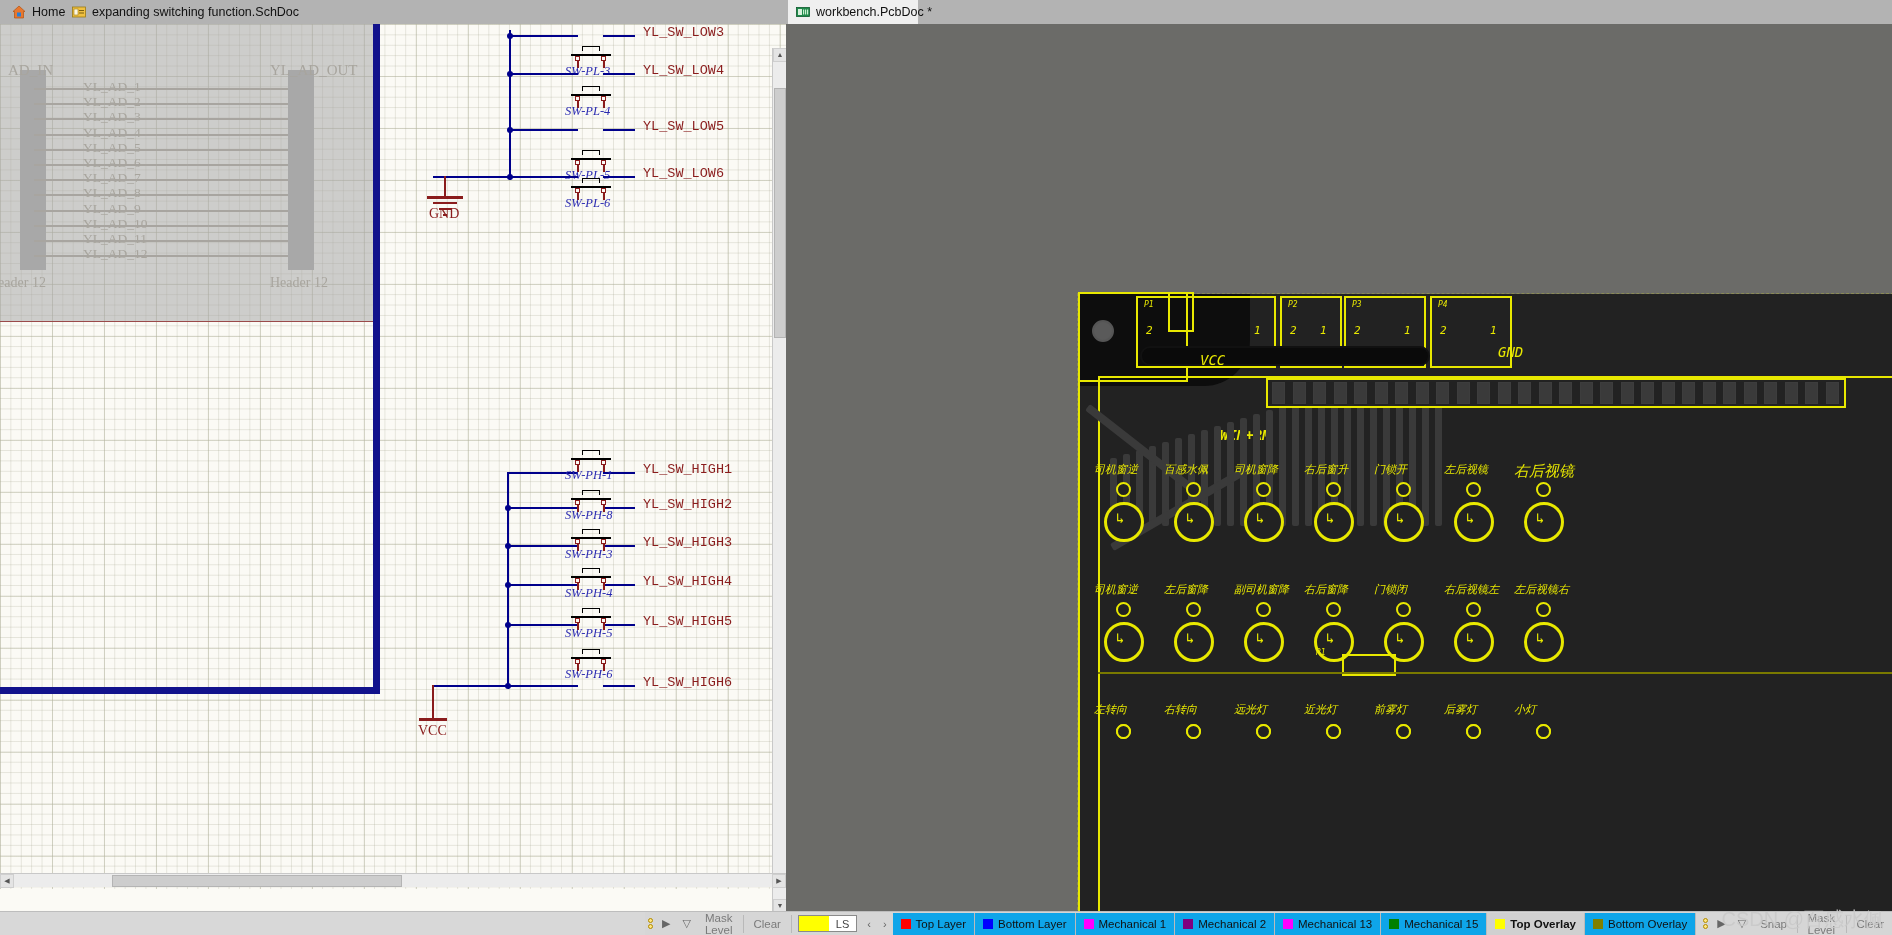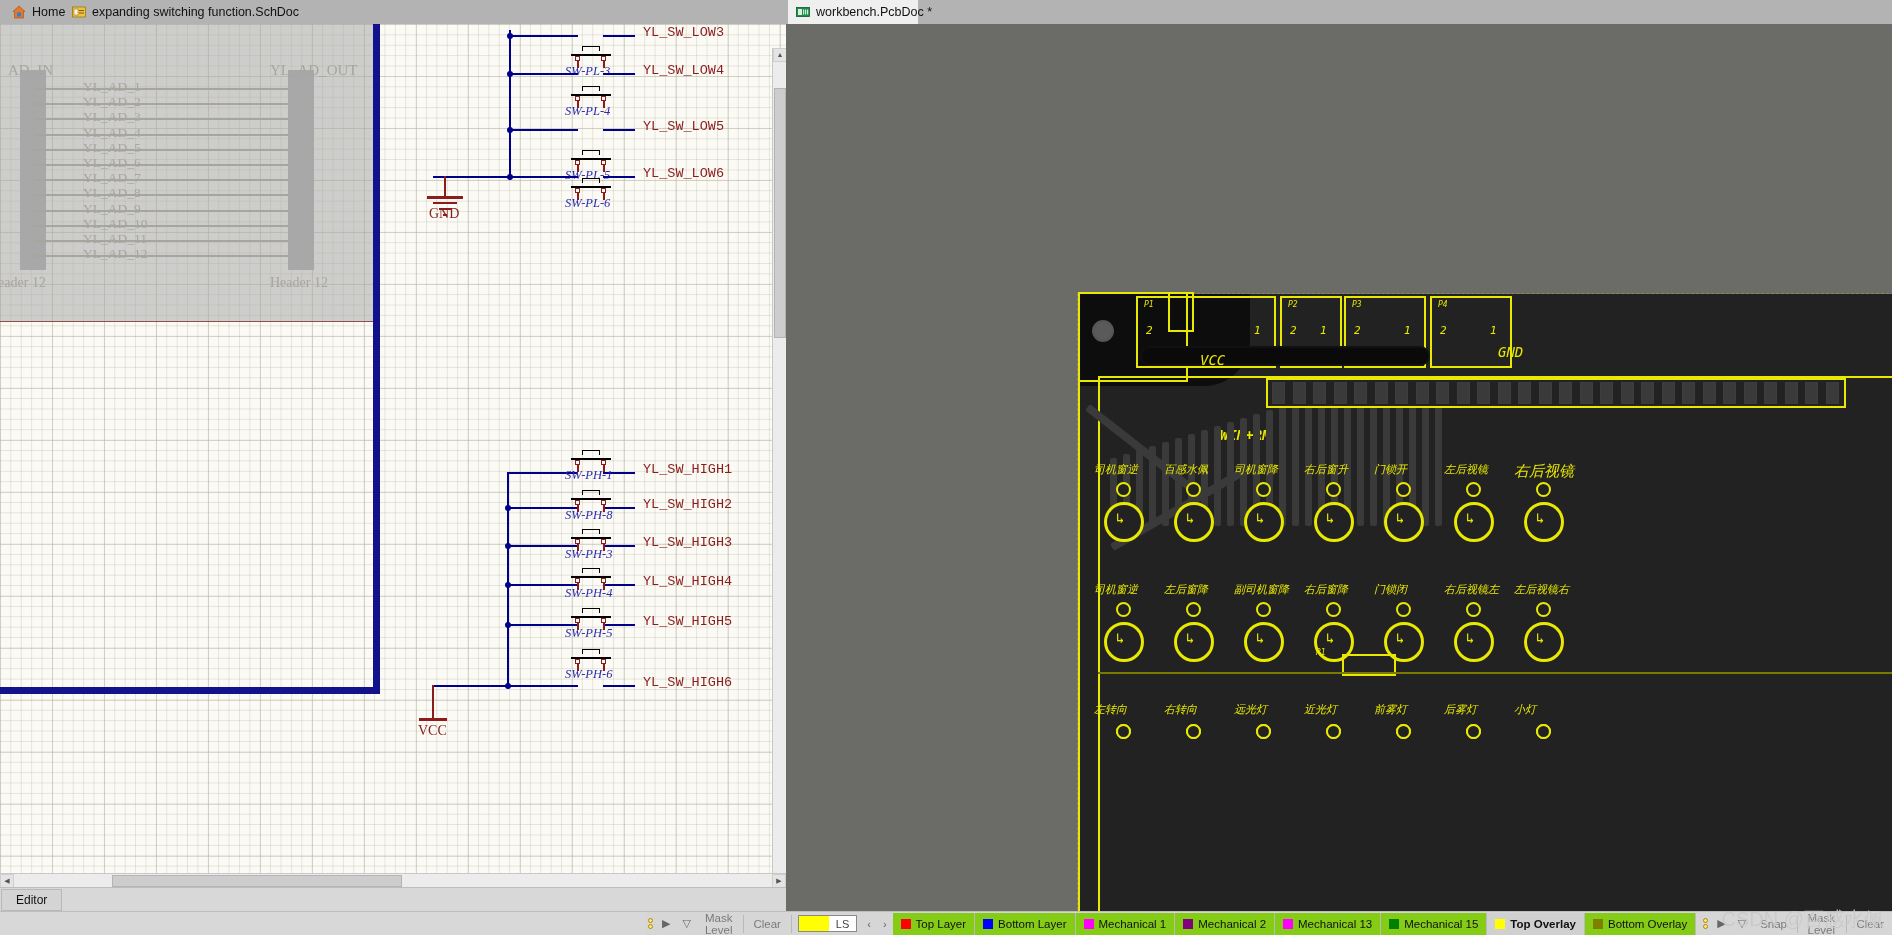--- a/index.html
+++ b/index.html
@@ -158,21 +158,21 @@
   .ls-chip {
     display: flex; align-items: center; height: 17px;
     border: 1px solid #8a8a8a; background: #fff; margin: 0 4px;
   }
   .ls-chip .swatch { width: 30px; height: 15px; background: #ffff00; }
   .ls-chip .lbl { font-size: 11px; color: #444; padding: 0 7px; }
   .lb-arrow { font-size: 11px; color: #666; padding: 0 6px; cursor: default; }
   .layer-tab {
     display: flex; align-items: center; gap: 5px; height: 22px;
     padding: 0 8px; font-size: 11.5px; color: #111; white-space: nowrap;
-    border-right: 1px solid #bbb; background: #84cc16;
+    border-right: 1px solid #bbb; background: #0ea5e9;
   }
   .layer-tab.sel { background: #d0d0d0; font-weight: bold; }
   .layer-tab .sw { position: static; width: 10px; height: 10px; display:block; }
   .eye-icon { display: flex; flex-direction: column; gap: 1px; padding: 0 3px; }
   .eye-icon i { width: 5px; height: 5px; border: 1px solid #b08a00; border-radius: 50%; background: #ffe680; display:block; }
   .watermark {
     position: absolute; right: 8px; bottom: 2px;
     font-size: 20px; color: #c9c9c9; opacity: .85;
     font-family: "Liberation Sans", sans-serif; white-space: nowrap;
     pointer-events: none;
@@ -419,23 +419,20 @@
       <div class="arw up">▲</div>
       <div class="thumb"></div>
       <div class="arw dn">▼</div>
     </div>
     <div class="hscroll">
       <div class="arw lf">◀</div>
       <div class="thumb"></div>
       <div class="arw rt">▶</div>
     </div>
 
-    <div class="sch-status">
-      <div class="editor-btn">Editor</div>
-    </div>
   </div>
 
   <div class="pcb-pane">
     <div class="pcb-dash"></div>
     <div class="pcb-board">
 
       <div class="connpad" style="left:0px; top:0px; width:170px; height:92px; background:#0d0d0d; border:none; border-radius:0 0 46px 0;"></div>
       <div class="pad-small" style="left:12px; top:26px; width:22px; height:22px; border-color:#555; background:#5a5a5a;"></div>
       <div class="y-rect" style="left:-2px; top:-2px; width:110px; height:90px;"></div>
       <div class="y-rect" style="left:88px; top:-2px; width:26px; height:40px;"></div>

